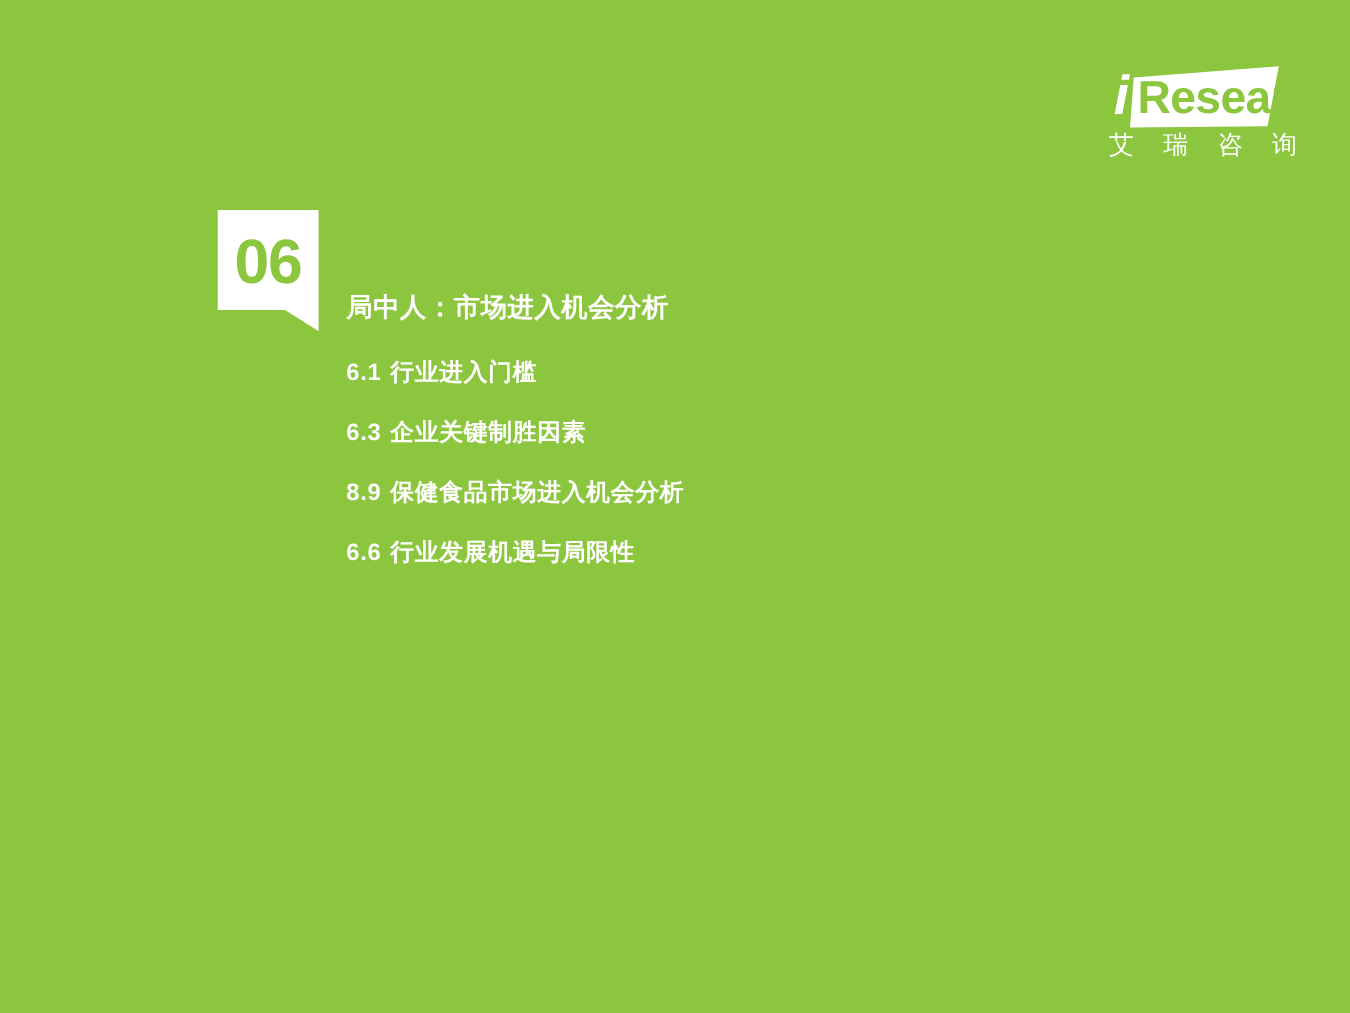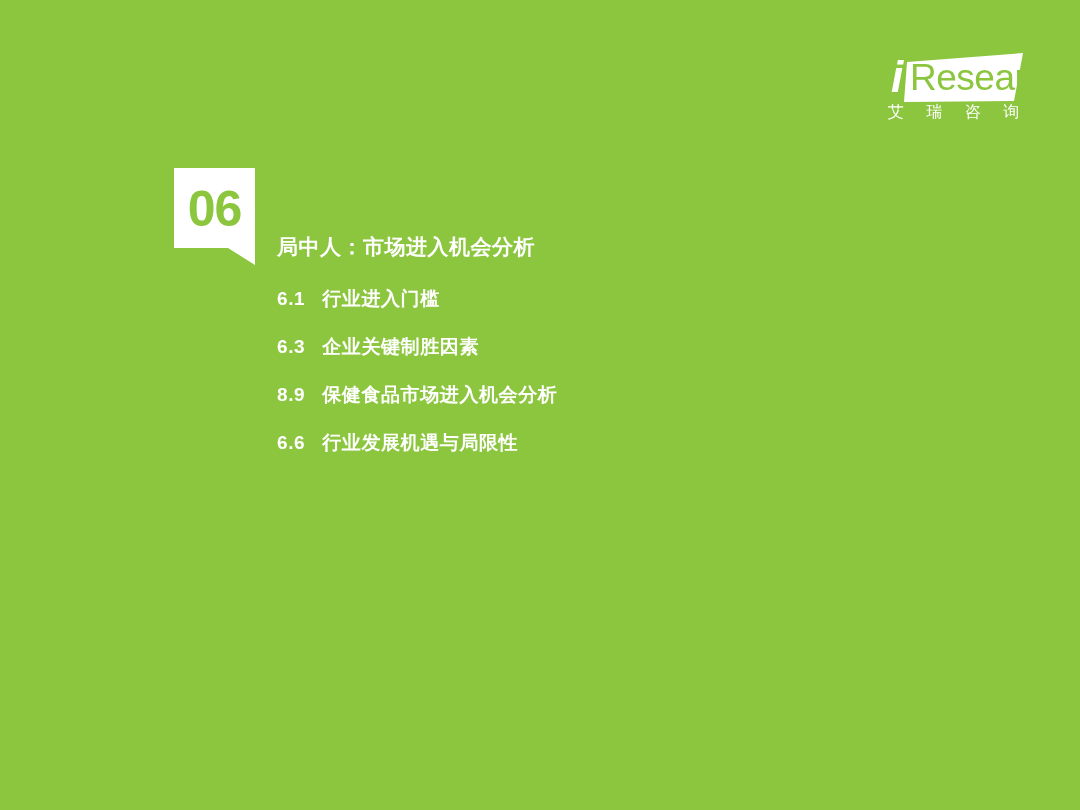--- a/index.html
+++ b/index.html
@@ -48,33 +48,33 @@
     line-height: 46px;
     font-style: italic;
     letter-spacing: 0;
   }
   #logo-research {
     position: absolute;
     left: 26px;
     top: 16px;
     color: #8CC63F;
     font-size: 37px;
-    font-weight: 400;
+    font-weight: 700;
     line-height: 44px;
     letter-spacing: -0.5px;
     white-space: nowrap;
   }
   #logo-cn {
     position: absolute;
     left: 3px;
     top: 62px;
     width: 142px;
     text-align: center;
     color: #ffffff;
-    font-size: 16px;
+    font-size: 20px;
     font-weight: 400;
     letter-spacing: 9px;
     white-space: nowrap;
   }
 
   
   #badge {
     position: absolute;
     left: 174px;
     top: 168px;
@@ -124,21 +124,21 @@
   .sub-item {
     height: 48px;
     color: #ffffff;
     font-size: 19px;
     font-weight: 700;
     line-height: 26px;
     letter-spacing: 0.6px;
     white-space: nowrap;
   }
   .sub-item .num {
-    margin-right: 17px;
+    margin-right: 7px;
   }
 </style>
 </head>
 <body>
 
 <div id="slide">
 
   <div id="logo">
     <svg id="logo-banner" viewBox="0 0 150 70">
       <polygon points="23,22 139,13 130,61 20,62" fill="#FFFFFF"></polygon>

